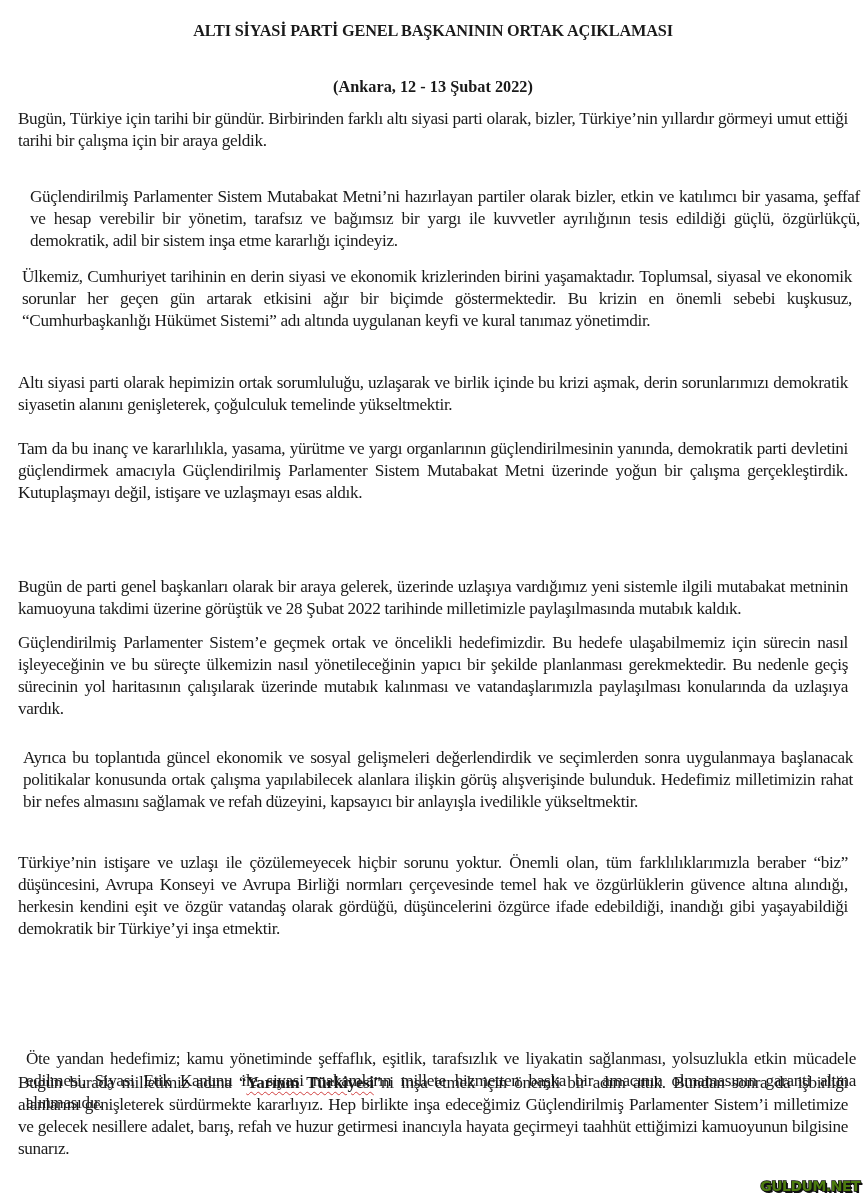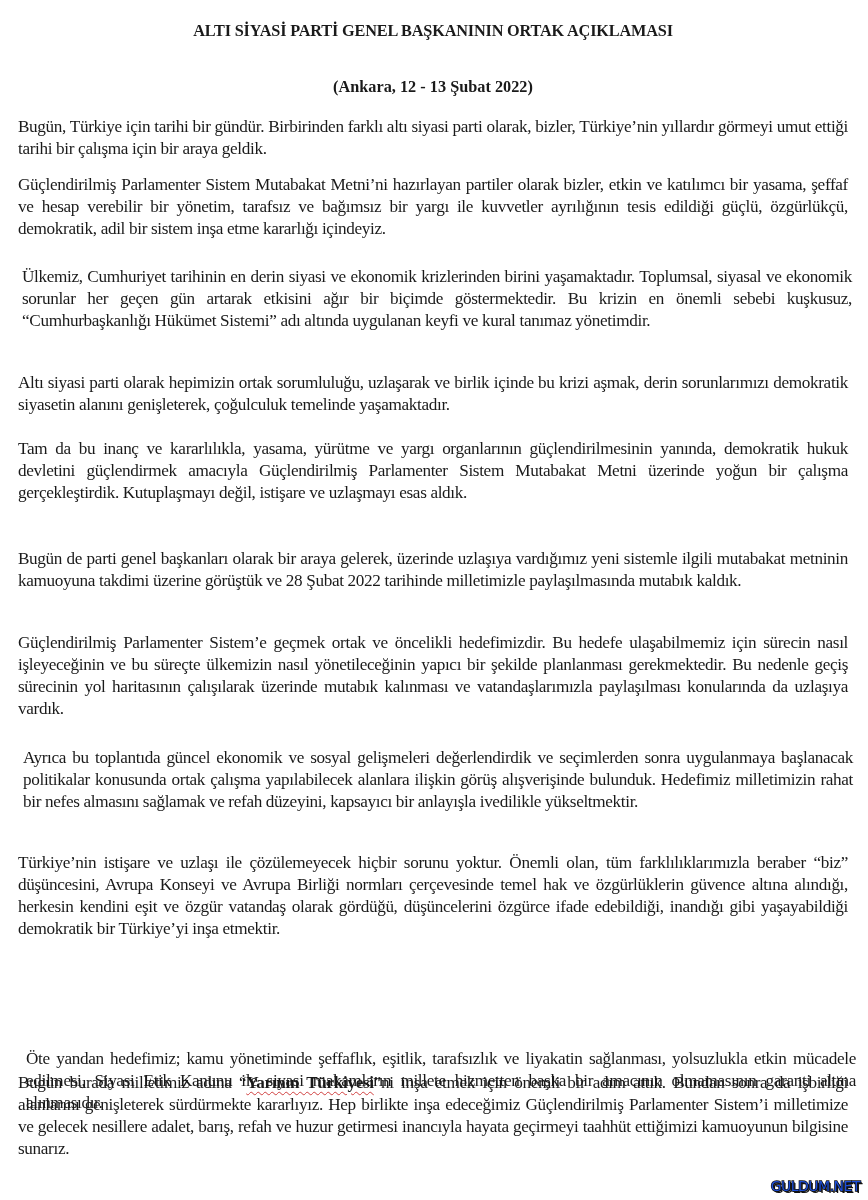--- a/index.html
+++ b/index.html
@@ -24,39 +24,39 @@
     font-size: 17.2px; line-height: 22px; text-align: justify;
     letter-spacing: -0.35px;
   }
   .spell {
     text-decoration: underline wavy #d04040; text-decoration-thickness: 1px;
     text-underline-offset: 3px;
     font-weight: bold;
   }
   .watermark {
     position: absolute; right: 8px; bottom: 6px;
-    font-family: "DejaVu Sans", sans-serif; font-weight: normal; font-size: 14px;
-    color: #1d4ed8; letter-spacing: -0.5px;
+    font-family: "DejaVu Sans", sans-serif; font-weight: bold; font-size: 14px;
+    color: #4d7c0f; letter-spacing: -0.5px;
     -webkit-text-stroke: 1.4px #111; paint-order: stroke fill;
     text-shadow: 1px 1px 0 #111, 2px 2px 0 #111;
   }
 </style>
 </head>
 <body>
 
 <div class="page">
   <div class="title">ALTI SİYASİ PARTİ GENEL BAŞKANININ ORTAK AÇIKLAMASI</div>
   <div class="subtitle">(Ankara, 12 - 13 Şubat 2022)</div>
 
-  <p class="para" style="top:116px;margin:0;">Bugün, Türkiye için tarihi bir gündür. Birbirinden farklı altı siyasi parti olarak, bizler, Türkiye’nin yıllardır görmeyi umut ettiği tarihi bir çalışma için bir araya geldik.</p>
-  <p class="para" style="top:174px;margin:0;">Güçlendirilmiş Parlamenter Sistem Mutabakat Metni’ni hazırlayan partiler olarak bizler, etkin ve katılımcı bir yasama, şeffaf ve hesap verebilir bir yönetim, tarafsız ve bağımsız bir yargı ile kuvvetler ayrılığının tesis edildiği güçlü, özgürlükçü, demokratik, adil bir sistem inşa etme kararlığı içindeyiz.</p>
+  <p class="para" style="top:108px;margin:0;">Bugün, Türkiye için tarihi bir gündür. Birbirinden farklı altı siyasi parti olarak, bizler, Türkiye’nin yıllardır görmeyi umut ettiği tarihi bir çalışma için bir araya geldik.</p>
+  <p class="para" style="top:174px;margin:12px;">Güçlendirilmiş Parlamenter Sistem Mutabakat Metni’ni hazırlayan partiler olarak bizler, etkin ve katılımcı bir yasama, şeffaf ve hesap verebilir bir yönetim, tarafsız ve bağımsız bir yargı ile kuvvetler ayrılığının tesis edildiği güçlü, özgürlükçü, demokratik, adil bir sistem inşa etme kararlığı içindeyiz.</p>
   <p class="para" style="top:262px;margin:4px;">Ülkemiz, Cumhuriyet tarihinin en derin siyasi ve ekonomik krizlerinden birini yaşamaktadır. Toplumsal, siyasal ve ekonomik sorunlar her geçen gün artarak etkisini ağır bir biçimde göstermektedir. Bu krizin en önemli sebebi kuşkusuz, “Cumhurbaşkanlığı Hükümet Sistemi” adı altında uygulanan keyfi ve kural tanımaz yönetimdir.</p>
-  <p class="para" style="top:372px;margin:0;">Altı siyasi parti olarak hepimizin ortak sorumluluğu, uzlaşarak ve birlik içinde bu krizi aşmak, derin sorunlarımızı demokratik siyasetin alanını genişleterek, çoğulculuk temelinde yaşamaktadır.</p>
-  <p class="para" style="top:438px;margin:0;">Tam da bu inanç ve kararlılıkla, yasama, yürütme ve yargı organlarının güçlendirilmesinin yanında, demokratik hukuk devletini güçlendirmek amacıyla Güçlendirilmiş Parlamenter Sistem Mutabakat Metni üzerinde yoğun bir çalışma gerçekleştirdik. Kutuplaşmayı değil, istişare ve uzlaşmayı esas aldık.</p>
-  <p class="para" style="top:548px;margin:0;">Bugün de parti genel başkanları olarak bir araya gelerek, üzerinde uzlaşıya vardığımız yeni sistemle ilgili mutabakat metninin kamuoyuna takdimi üzerine görüştük ve 28 Şubat 2022 tarihinde milletimizle paylaşılmasında mutabık kaldık.</p>
+  <p class="para" style="top:372px;margin:0;">Altı siyasi parti olarak hepimizin ortak sorumluluğu, uzlaşarak ve birlik içinde bu krizi aşmak, derin sorunlarımızı demokratik siyasetin alanını genişleterek, çoğulculuk temelinde yükseltmektir.</p>
+  <p class="para" style="top:438px;margin:0;">Tam da bu inanç ve kararlılıkla, yasama, yürütme ve yargı organlarının güçlendirilmesinin yanında, demokratik parti devletini güçlendirmek amacıyla Güçlendirilmiş Parlamenter Sistem Mutabakat Metni üzerinde yoğun bir çalışma gerçekleştirdik. Kutuplaşmayı değil, istişare ve uzlaşmayı esas aldık.</p>
+  <p class="para" style="top:576px;margin:0;">Bugün de parti genel başkanları olarak bir araya gelerek, üzerinde uzlaşıya vardığımız yeni sistemle ilgili mutabakat metninin kamuoyuna takdimi üzerine görüştük ve 28 Şubat 2022 tarihinde milletimizle paylaşılmasında mutabık kaldık.</p>
   <p class="para" style="top:632px;margin:0;">Güçlendirilmiş Parlamenter Sistem’e geçmek ortak ve öncelikli hedefimizdir. Bu hedefe ulaşabilmemiz için sürecin nasıl işleyeceğinin ve bu süreçte ülkemizin nasıl yönetileceğinin yapıcı bir şekilde planlanması gerekmektedir. Bu nedenle geçiş sürecinin yol haritasının çalışılarak üzerinde mutabık kalınması ve vatandaşlarımızla paylaşılması konularında da uzlaşıya vardık.</p>
   <p class="para" style="top:742px;margin:5px;">Ayrıca bu toplantıda güncel ekonomik ve sosyal gelişmeleri değerlendirdik ve seçimlerden sonra uygulanmaya başlanacak politikalar konusunda ortak çalışma yapılabilecek alanlara ilişkin görüş alışverişinde bulunduk. Hedefimiz milletimizin rahat bir nefes almasını sağlamak ve refah düzeyini, kapsayıcı bir anlayışla ivedilikle yükseltmektir.</p>
   <p class="para" style="top:852px;margin:0;">Türkiye’nin istişare ve uzlaşı ile çözülemeyecek hiçbir sorunu yoktur. Önemli olan, tüm farklılıklarımızla beraber “biz” düşüncesini, Avrupa Konseyi ve Avrupa Birliği normları çerçevesinde temel hak ve özgürlüklerin güvence altına alındığı, herkesin kendini eşit ve özgür vatandaş olarak gördüğü, düşüncelerini özgürce ifade edebildiği, inandığı gibi yaşayabildiği demokratik bir Türkiye’yi inşa etmektir.</p>
   <p class="para" style="top:1040px;margin:8px;">Öte yandan hedefimiz; kamu yönetiminde şeffaflık, eşitlik, tarafsızlık ve liyakatin sağlanması, yolsuzlukla etkin mücadele edilmesi, Siyasi Etik Kanunu ile siyasi makamların millete hizmetten başka bir amacının olmamasının garanti altına alınmasıdır.</p>
   <p class="para" style="top:1072px;margin:0;"><span>Bugün burada milletimiz adına “</span><span class="spell">Yarının Türkiyesi</span><span>”ni inşa etmek için önemli bir adım attık. Bundan sonra da işbirliği alanlarını genişleterek sürdürmekte kararlıyız. Hep birlikte inşa edeceğimiz Güçlendirilmiş Parlamenter Sistem’i milletimize ve gelecek nesillere adalet, barış, refah ve huzur getirmesi inancıyla hayata geçirmeyi taahhüt ettiğimizi kamuoyunun bilgisine sunarız.</span></p>
 </div>
 
 <div class="watermark">GULDUM.NET</div>
 
 </body></html>

